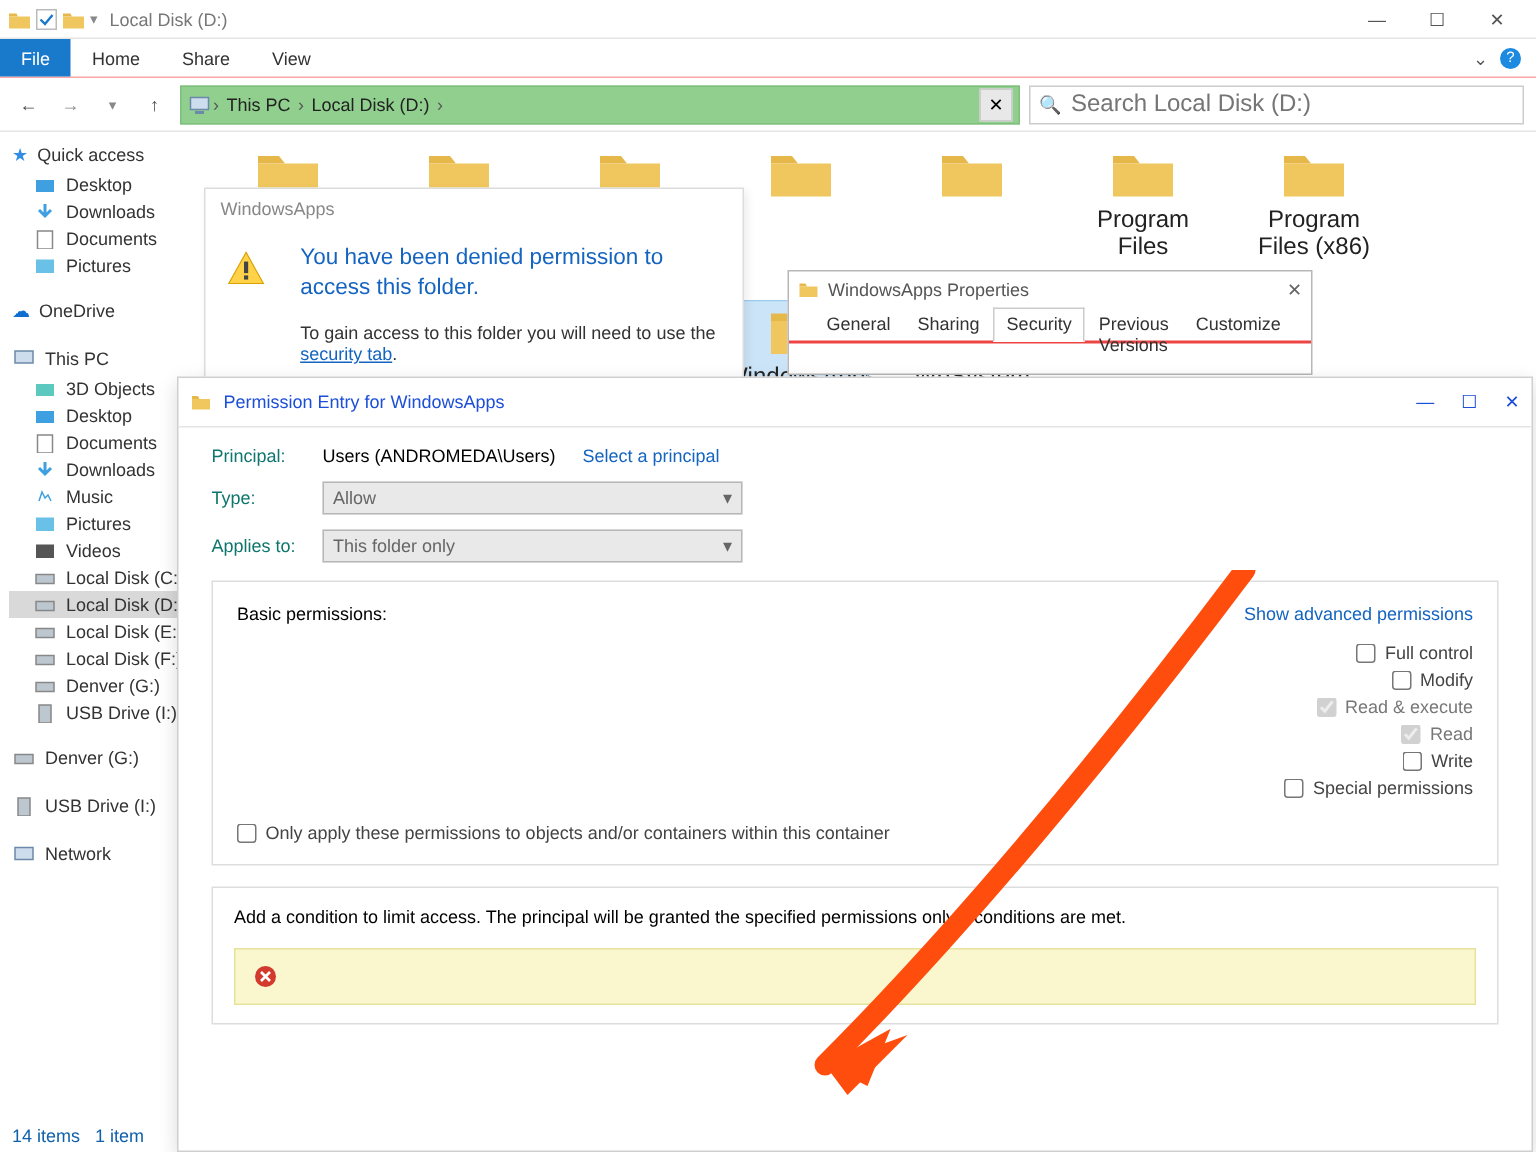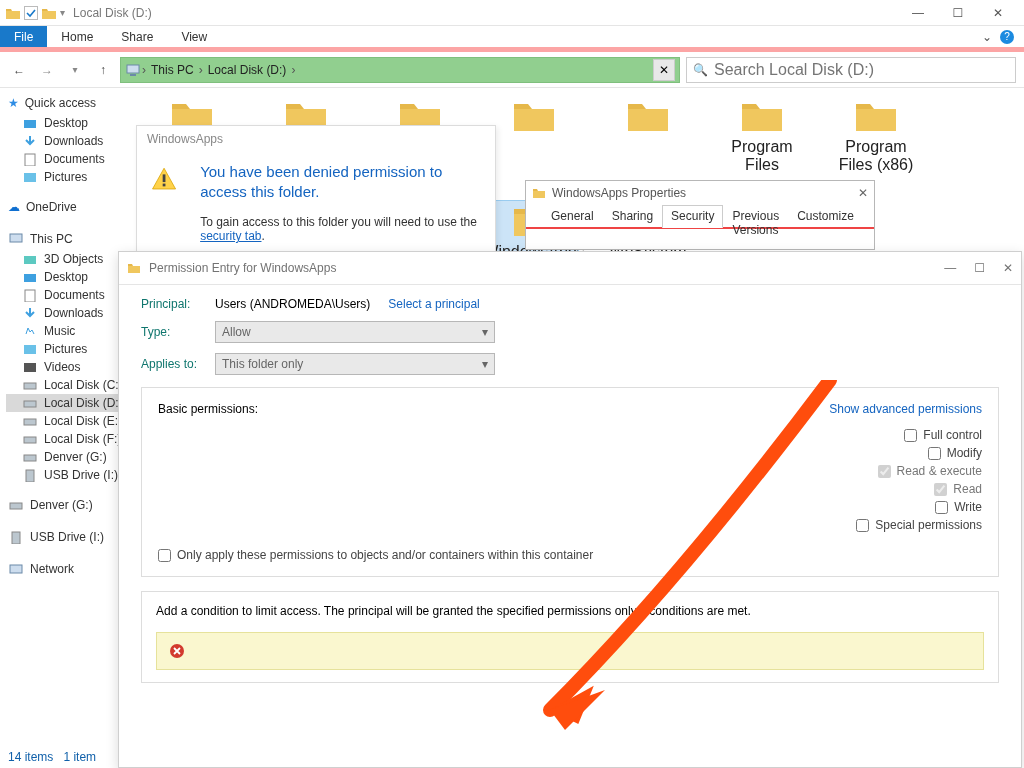--- a/index.html
+++ b/index.html
@@ -7,21 +7,21 @@
 
 
 .titlebar { height: 26px; display: flex; align-items: center; padding: 0 4px; border-bottom: 1px solid #e5e5e5; }
 .titlebar .qat { display: flex; gap: 2px; align-items: center; }
 .titlebar .qat-ico { width: 18px; height: 18px; display: flex; align-items: center; justify-content: center; }
 .titlebar .title { margin-left: 8px; color: #777; }
 .titlebar .winctrls { margin-left: auto; display: flex; gap: 12px; padding-right: 8px; }
 .titlebar .winctrls span { width: 28px; text-align: center; color: #555; cursor: default; }
 
 
-.ribbon { height: 26px; display: flex; align-items: stretch; border-bottom: 5px solid #fca5a5; }
+.ribbon { height: 26px; display: flex; align-items: stretch; border-bottom: 1px solid #fca5a5; }
 .ribbon .file { background: #1979ca; color: #fff; padding: 4px 14px; display: flex; align-items: center; }
 .ribbon .tab { padding: 4px 14px; color: #333; display: flex; align-items: center; }
 .ribbon .help { margin-left: auto; display: flex; align-items: center; gap: 8px; padding-right: 10px; color: #1979ca; }
 
 
 .navrow { height: 36px; display: flex; align-items: center; gap: 6px; padding: 4px 8px; border-bottom: 1px solid #e5e5e5; }
 .navrow .navbtn { width: 22px; height: 22px; display: flex; align-items: center; justify-content: center; color: #888; border-radius: 2px; }
 .navrow .navbtn.enabled { color: #444; }
 .addrbar { flex: 1; height: 26px; background: #91cf8f; border: 1px solid #7fbf7d; display: flex; align-items: center; padding: 0 4px; position: relative; }
 .addrbar .crumb { display: flex; align-items: center; gap: 4px; padding: 0 4px; color: #222; }
@@ -59,21 +59,21 @@
 
 .propwin { position: absolute; left: 525px; top: 180px; width: 350px; height: 70px; background: #fff; border: 1px solid #b7b7b7; }
 .propwin .pthdr { height: 24px; display: flex; align-items: center; padding: 0 6px; gap: 6px; color: #555; }
 .propwin .pthdr .pclose { margin-left: auto; color: #666; }
 .propwin .ptabs { display: flex; border-bottom: 2px solid #ef4444; padding: 0 16px; height: 24px; }
 .propwin .ptab { padding: 3px 8px; border: 1px solid transparent; border-bottom: none; color: #333; font-size: 12px; }
 .propwin .ptab.active { border-color: #ccc; background: #fff; border-bottom: 1px solid #fff; margin-bottom: -1px; }
 
 
 .perm { position: absolute; left: 118px; top: 251px; right: 2px; bottom: 0; background: #fff; border: 1px solid #cfcfcf; box-shadow: 0 4px 12px rgba(0,0,0,.15); }
-.perm .pehdr { height: 32px; display: flex; align-items: center; padding: 0 8px; gap: 8px; color: #737373; }
+.perm .pehdr { height: 32px; display: flex; align-items: center; padding: 0 8px; gap: 8px; color: #1d4ed8; }
 .perm .pehdr .winbtns { margin-left: auto; display: flex; gap: 18px; }
 .perm .pecnt { padding: 12px 22px; border-top: 1px solid #e5e5e5; }
 .perm .row { display: flex; align-items: center; gap: 12px; margin-bottom: 10px; }
 .perm .lbl { width: 62px; color: #0f766e; }
 .perm select, .perm .fake-select { width: 280px; height: 22px; border: 1px solid #b7b7b7; background: #e9e9e9; color: #666; padding: 0 6px; display: flex; align-items: center; justify-content: space-between; }
 .perm .link { color: #1464c0; }
 .perm .permbox { border: 1px solid #ddd; padding: 14px 16px; margin-top: 12px; position: relative; }
 .perm .permhdr { display: flex; justify-content: space-between; align-items: center; margin-bottom: 10px; }
 .perm .chk { display: flex; align-items: center; gap: 6px; padding: 2px 0 2px 58px; color: #444; justify-content: flex-end; }
 .perm .chk input { accent-color: #777; }

